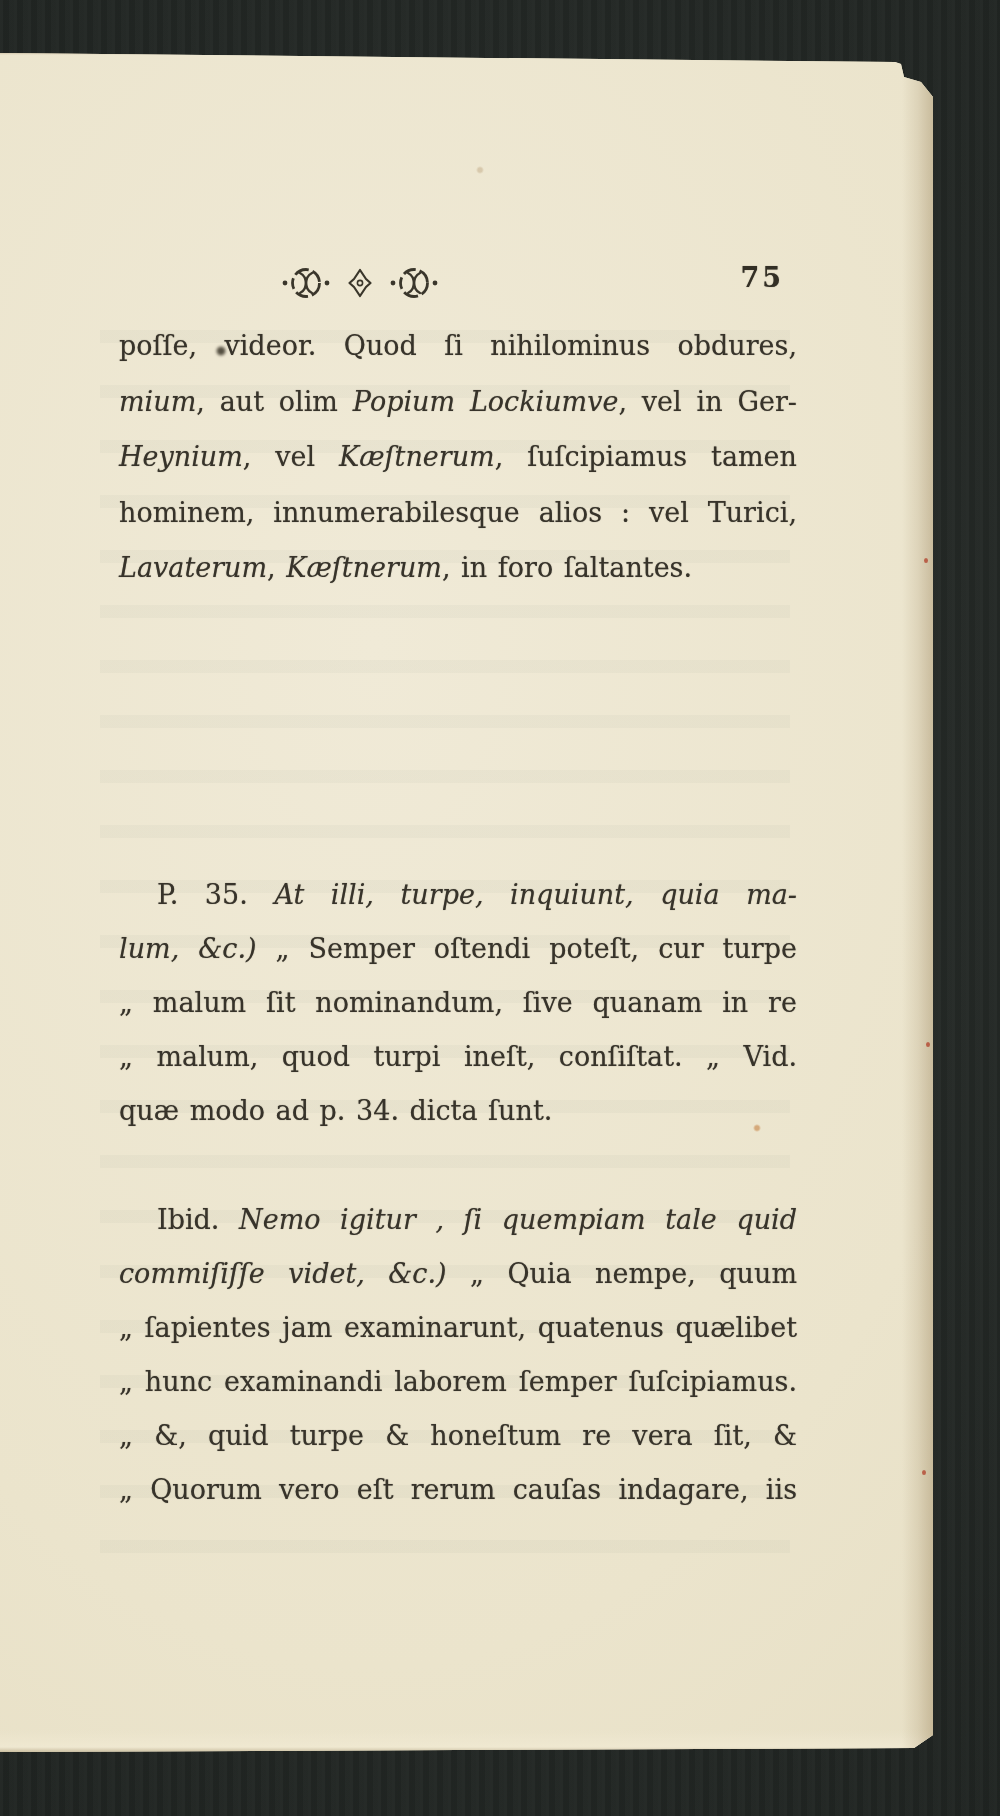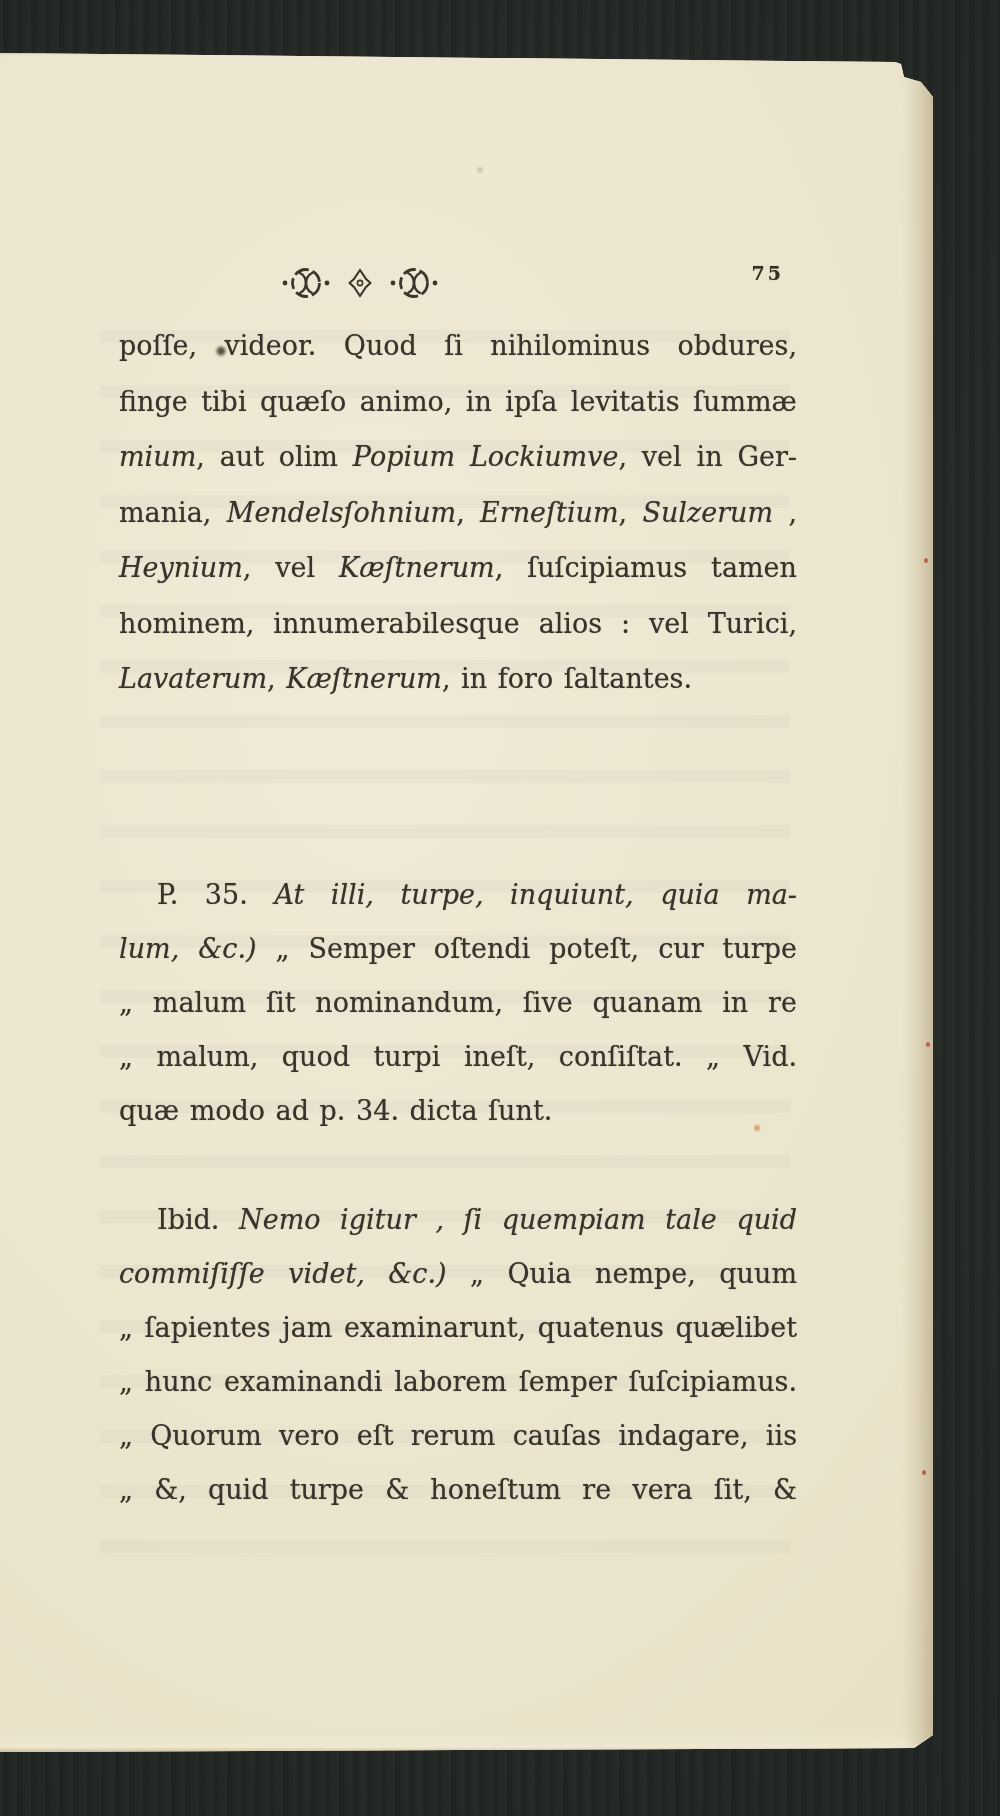--- a/index.html
+++ b/index.html
@@ -85,21 +85,21 @@
     width: 160px;
     display: flex;
     align-items: center;
     justify-content: space-between;
   }
   .ornament-group svg { display: block; }
   .page-number {
     position: absolute;
     right: 4px;
     top: 2px;
-    font-size: 19px;
+    font-size: 27px;
     font-weight: 700;
     letter-spacing: 3px;
     color: #332f25;
   }
   .para { position: absolute; left: 9px; width: 678px; }
   .para-0 { top: 268px; line-height: 55.5px; }
   .para-1 { top: 818px; line-height: 54px; }
   .para-2 { top: 1143px; line-height: 54px; }
   .line {
     text-align: justify;
@@ -145,36 +145,34 @@
           <circle cx="26" cy="19" r="13.5" fill="none" stroke="#3a362b" stroke-width="2.8" stroke-dasharray="13 4 15 4 12 4"></circle>
           <path d="M20 9 C 30 14, 22 24, 32 29" fill="none" stroke="#3a362b" stroke-width="2.4" stroke-linecap="round"></path>
           <path d="M32 9 C 22 14, 30 24, 20 29" fill="none" stroke="#3a362b" stroke-width="2.4" stroke-linecap="round"></path>
         </svg>
       </div>
       <span class="page-number">75</span>
     </div>
 
   <div class="para para-0">
         <div class="line"><span class="rm">poſſe, videor.  Quod ſi nihilominus obdures,</span></div>
-        <div class="line"><span class="rm">finge tibi quæſo animo, in ipſa levitatis ſummæ</span></div>
         <div class="line"><span class="it">mium</span><span class="rm">, aut olim </span><span class="it">Popium Lockiumve</span><span class="rm">, vel in Ger-</span></div>
-        <div class="line"><span class="rm">mania, </span><span class="it">Mendelsſohnium</span><span class="rm">, </span><span class="it">Erneſtium</span><span class="rm">, </span><span class="it">Sulzerum</span><span class="rm"> ,</span></div>
         <div class="line"><span class="it">Heynium</span><span class="rm">, vel </span><span class="it">Kæſtnerum</span><span class="rm">, ſuſcipiamus tamen</span></div>
         <div class="line"><span class="rm">hominem, innumerabilesque alios : vel Turici,</span></div>
         <div class="line last"><span class="it">Lavaterum</span><span class="rm">, </span><span class="it">Kæſtnerum</span><span class="rm">, in foro ſaltantes.</span></div>
       </div>
       <div class="para para-1">
         <div class="line indent"><span class="rm">P. 35. </span><span class="it">At illi, turpe, inquiunt, quia ma-</span></div>
         <div class="line"><span class="it">lum, &amp;c.) </span><span class="rm">„ Semper oſtendi poteſt, cur turpe</span></div>
         <div class="line"><span class="rm">„ malum ſit nominandum, ſive quanam in re</span></div>
         <div class="line"><span class="rm">„ malum, quod turpi ineſt, conſiſtat. „ Vid.</span></div>
         <div class="line last"><span class="rm">quæ modo ad p. 34. dicta ſunt.</span></div>
       </div>
       <div class="para para-2">
         <div class="line indent"><span class="rm">Ibid. </span><span class="it">Nemo igitur , ſi quempiam tale quid</span></div>
         <div class="line"><span class="it">commiſiſſe videt, &amp;c.)  </span><span class="rm">„ Quia nempe, quum</span></div>
         <div class="line"><span class="rm">„ ſapientes jam examinarunt, quatenus quælibet</span></div>
         <div class="line"><span class="rm">„ hunc examinandi laborem ſemper ſuſcipiamus.</span></div>
+        <div class="line"><span class="rm">„ &amp;, quid turpe &amp; honeſtum re vera ſit, &amp;</span></div>
         <div class="line"><span class="rm">„ Quorum vero eſt rerum cauſas indagare, iis</span></div>
-        <div class="line"><span class="rm">„ &amp;, quid turpe &amp; honeſtum re vera ſit, &amp;</span></div>
       </div>
     </div>
 </div>
 
 </body></html>

